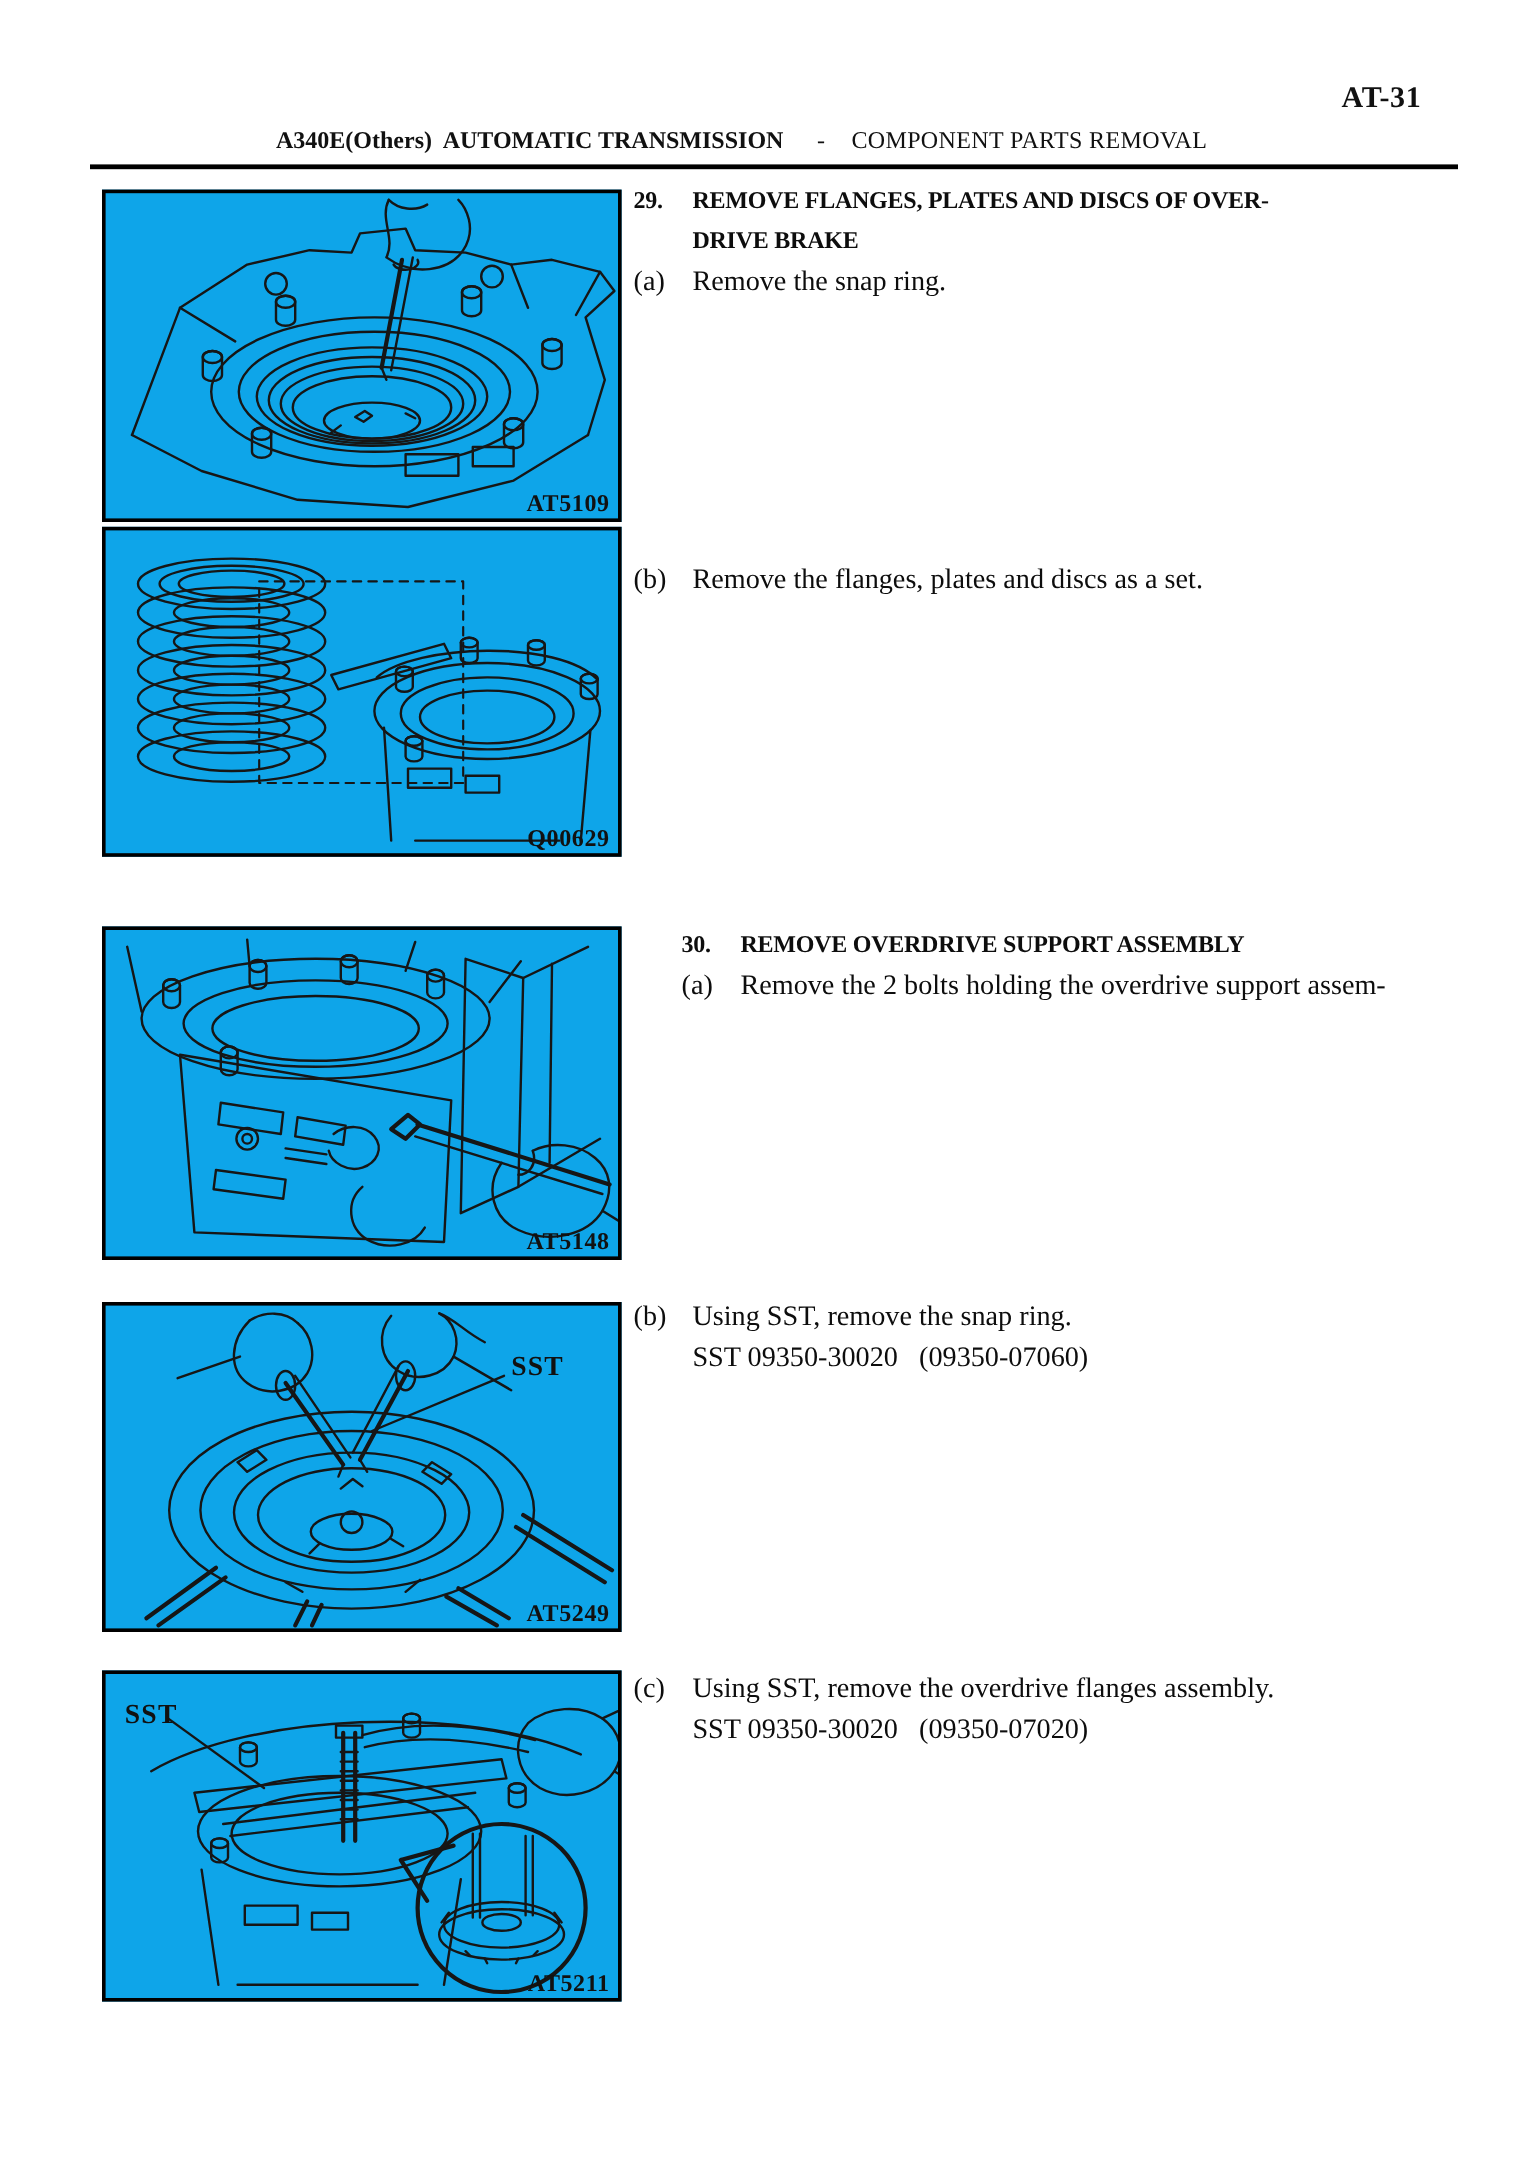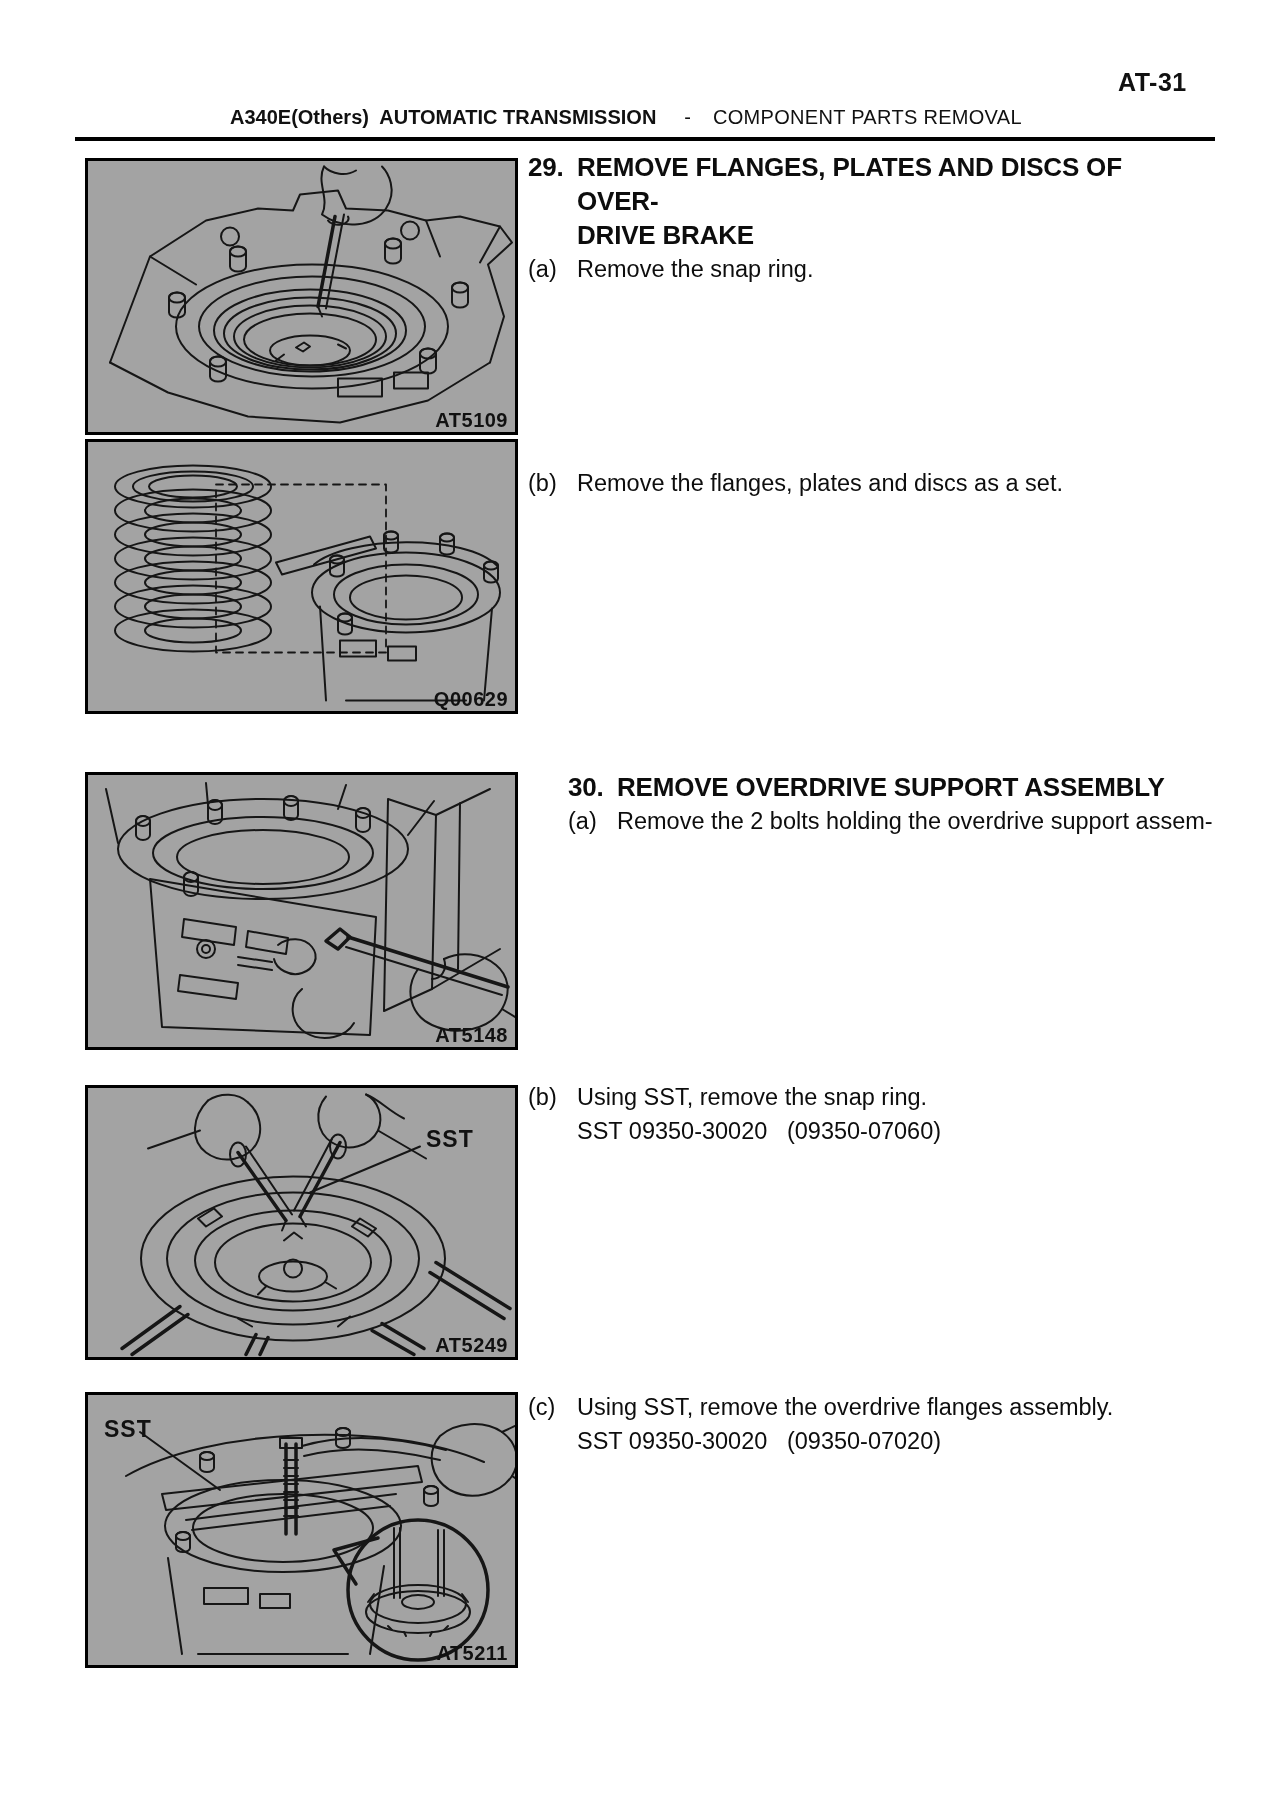--- a/index.html
+++ b/index.html
@@ -1,52 +1,52 @@
 <!DOCTYPE html>
 <html><head>
 <meta charset="utf-8">
 <style>
   html,body{margin:0;padding:0;background:#ffffff;}
   .page{
     position:relative;width:1280px;height:1811px;background:#ffffff;
-    font-family:Liberation Sans, sans-serif;color:#111;overflow:hidden;
+    font-family:Liberation Serif, serif;color:#111;overflow:hidden;
   }
   .page-num{
     position:absolute;top:68px;left:1118px;font-size:25px;font-weight:bold;letter-spacing:.5px;
   }
   .header{
     position:absolute;top:106px;left:230px;width:900px;font-size:20px;white-space:nowrap;
   }
   .header .hb{font-weight:bold;white-space:pre;}
   .header .hs{display:inline-block;margin:0 22px 0 28px;}
   .header .hr{font-weight:normal;letter-spacing:.3px;}
   .rule{
     position:absolute;left:75px;top:137px;width:1140px;height:4px;background:#000;
   }
   
   .figbox{
-    position:absolute;left:85px;width:433px;border:3px solid #000;background:#a3a3a3;box-sizing:border-box;
+    position:absolute;left:85px;width:433px;border:3px solid #000;background:#0ea5e9;box-sizing:border-box;
   }
   .figbox svg{position:absolute;left:0;top:0;width:100%;height:100%;}
   .figlabel{
     position:absolute;right:7px;bottom:0px;font-size:20px;font-weight:bold;letter-spacing:.5px;
   }
   .figanno{
     position:absolute;font-size:23px;font-weight:bold;letter-spacing:1px;margin-top:16px;
   }
   .anno-right{top:22px;left:338px;}
   .anno-left{top:5px;left:16px;}
   
   .tblock{
     position:absolute;left:528px;width:665px;font-size:23.5px;line-height:34px;color:#0d0d0d;
   }
   .trow{display:flex;}
   .tnum{flex:0 0 49px;}
   .ttext{flex:1 1 auto;white-space:pre-wrap;}
-  .bold-row{font-weight:bold;font-size:26px;letter-spacing:-0.2px;}
+  .bold-row{font-weight:bold;font-size:20px;letter-spacing:-0.2px;}
   .ln{stroke:#161616;fill:none;stroke-width:2;stroke-linecap:round;stroke-linejoin:round;}
   .thick{stroke-width:3.5;}
   .dash{stroke-dasharray:7 6;stroke-width:1.8;}
 </style>
 </head>
 <body>
 
 <div class="page">
 
   <div class="page-num">AT-31</div>

